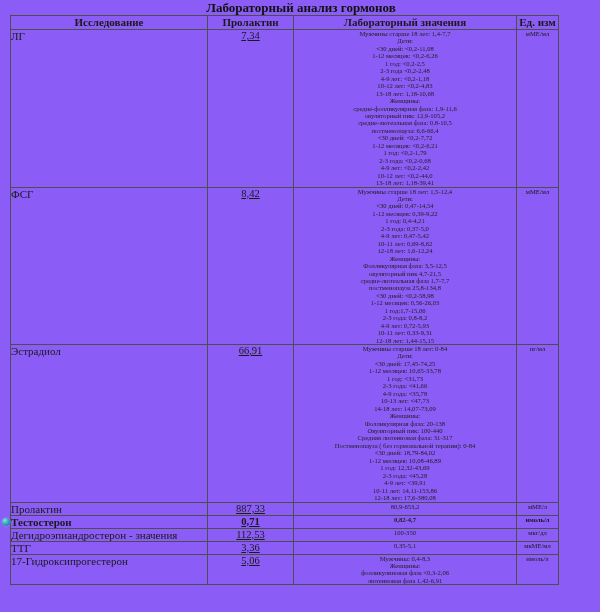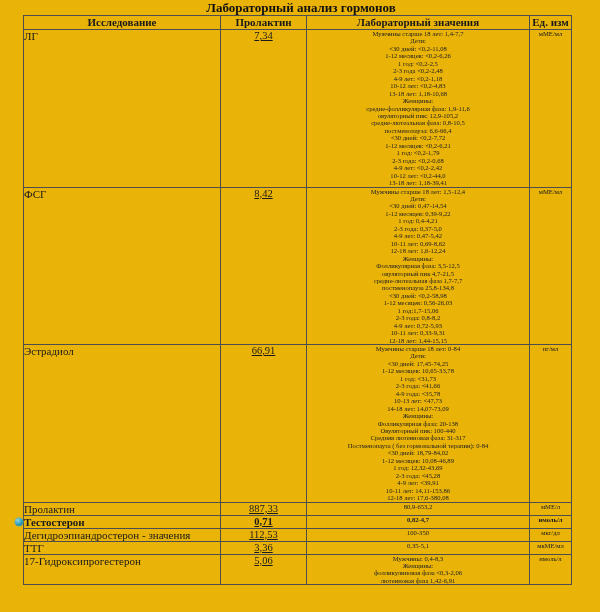--- a/index.html
+++ b/index.html
@@ -1,34 +1,34 @@
 <!DOCTYPE html>
 <html><head>
 <meta charset="utf-8">
 <style>
   html,body{margin:0;padding:0;background:#ffffff;}
   .page{
     position:relative;
     width:600px;height:612px;
-    background:#eab308;
+    background:#8b5cf6;
     font-family:"Liberation Serif","DejaVu Serif",serif;
     color:#1a1a1a;
     overflow:hidden;
   }
   .title{
     width:548px;
     margin:1px 0 1px 27px;
     text-align:center;
     font-size:13px;
     font-weight:bold;
     line-height:13px;
     color:#111;
   }
   table.lab{
-    margin-left:23px;
+    margin-left:10px;
     width:548px;
     border-collapse:collapse;
     table-layout:fixed;
   }
   table.lab th, table.lab td{
     border:1px solid #4d4d4d;
     padding:0;
     vertical-align:top;
   }
   col.c1{width:197px;}

